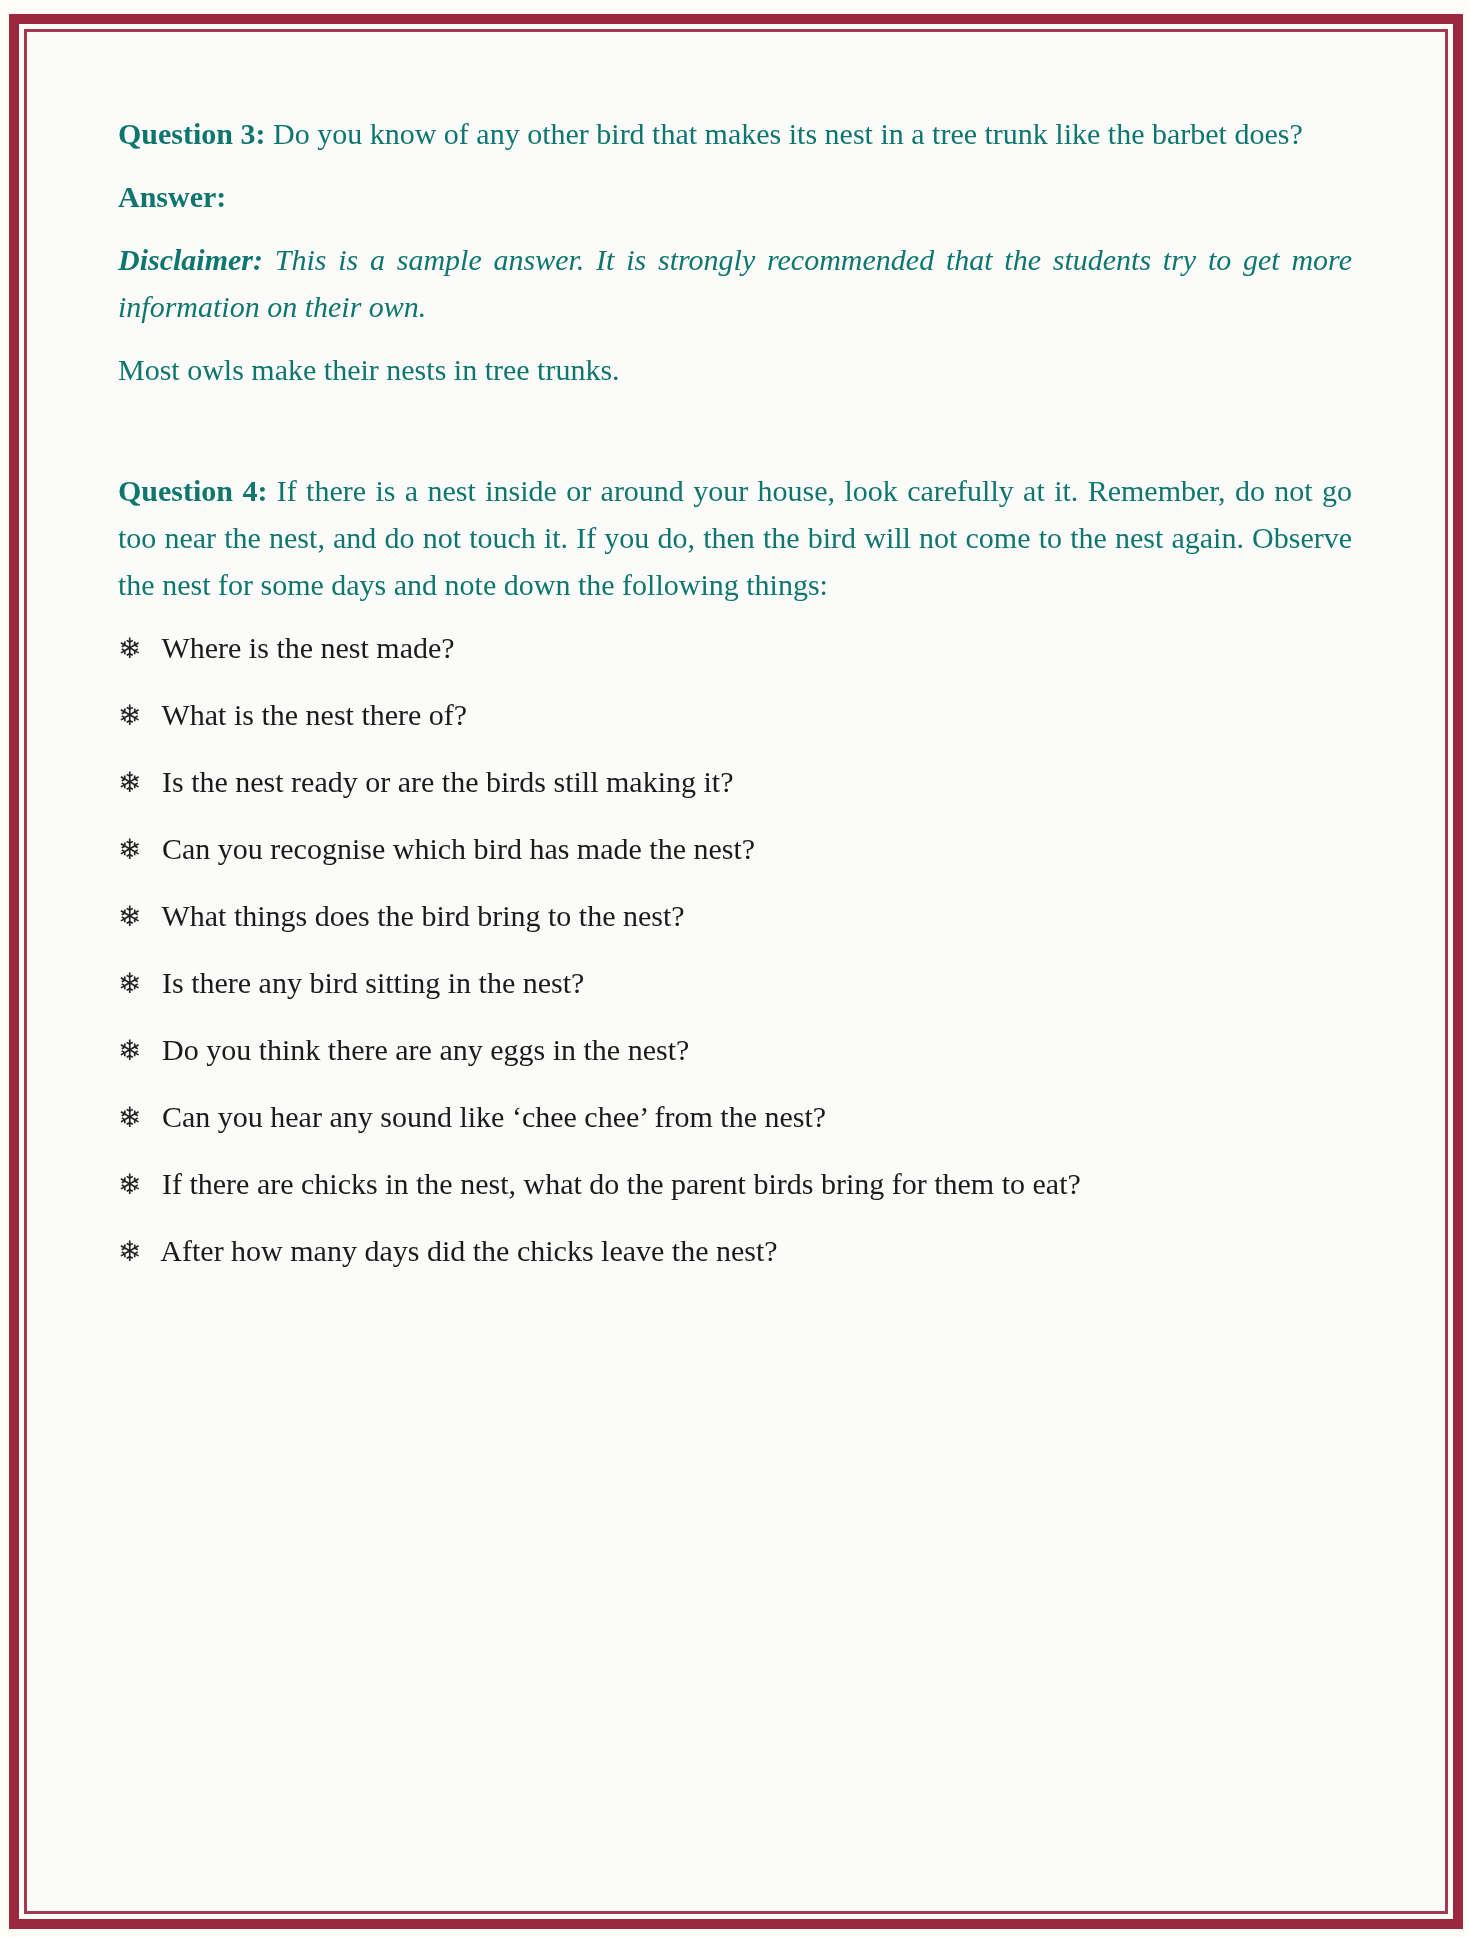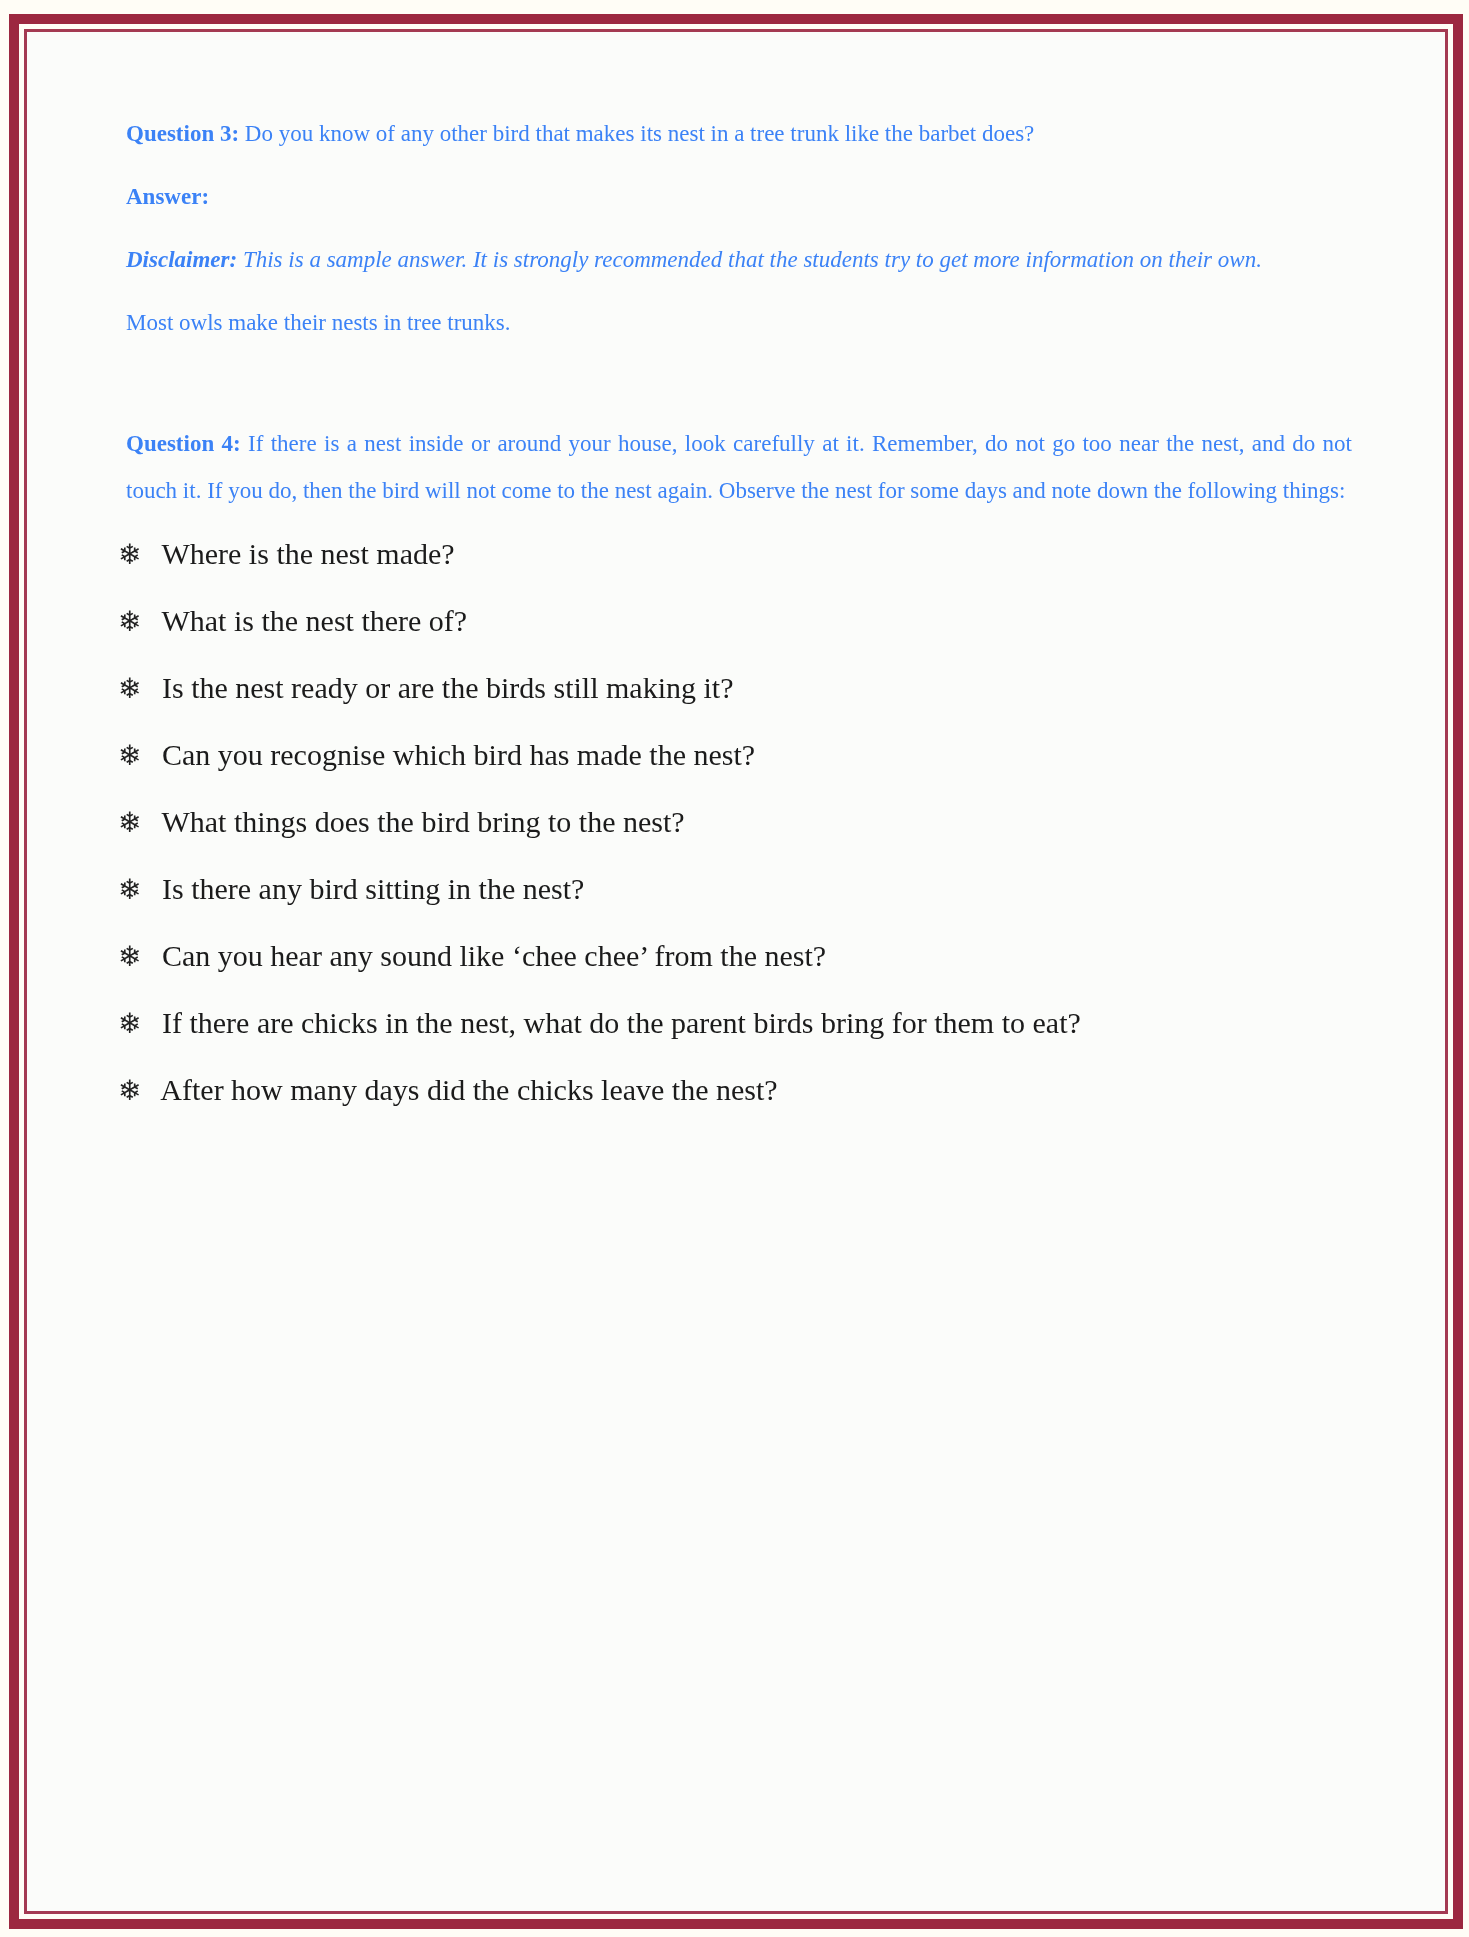--- a/index.html
+++ b/index.html
@@ -27,24 +27,24 @@
   .frame-inner {
     box-sizing: border-box;
     width: 100%;
     height: 100%;
     border: 3px solid #a43a52;
     background: #fbfcfa;
     padding: 78px 93px 0 91px;
     overflow: hidden;
   }
   .para {
-    margin: 0 0 16px 8px;
-    font-size: 23px;
+    margin: 0 0 16px 0;
+    font-size: 30px;
     line-height: 47px;
-    color: #3b82f6;
+    color: #0f766e;
     text-align: justify;
   }
   .label {
     font-weight: bold;
   }
   .italic {
     font-style: italic;
   }
   .section-gap {
     height: 58px;
@@ -115,20 +115,24 @@
         <p class="bullet">
           <span class="glyph">❄</span>
           <span>What things does the bird bring to the nest?</span>
         </p>
         <p class="bullet">
           <span class="glyph">❄</span>
           <span>Is there any bird sitting in the nest?</span>
         </p>
         <p class="bullet">
           <span class="glyph">❄</span>
+          <span>Do you think there are any eggs in the nest?</span>
+        </p>
+        <p class="bullet">
+          <span class="glyph">❄</span>
           <span>Can you hear any sound like ‘chee chee’ from the nest?</span>
         </p>
         <p class="bullet">
           <span class="glyph">❄</span>
           <span>If there are chicks in the nest, what do the parent birds bring for them to eat?</span>
         </p>
         <p class="bullet">
           <span class="glyph">❄</span>
           <span>After how many days did the chicks leave the nest?</span>
         </p>

